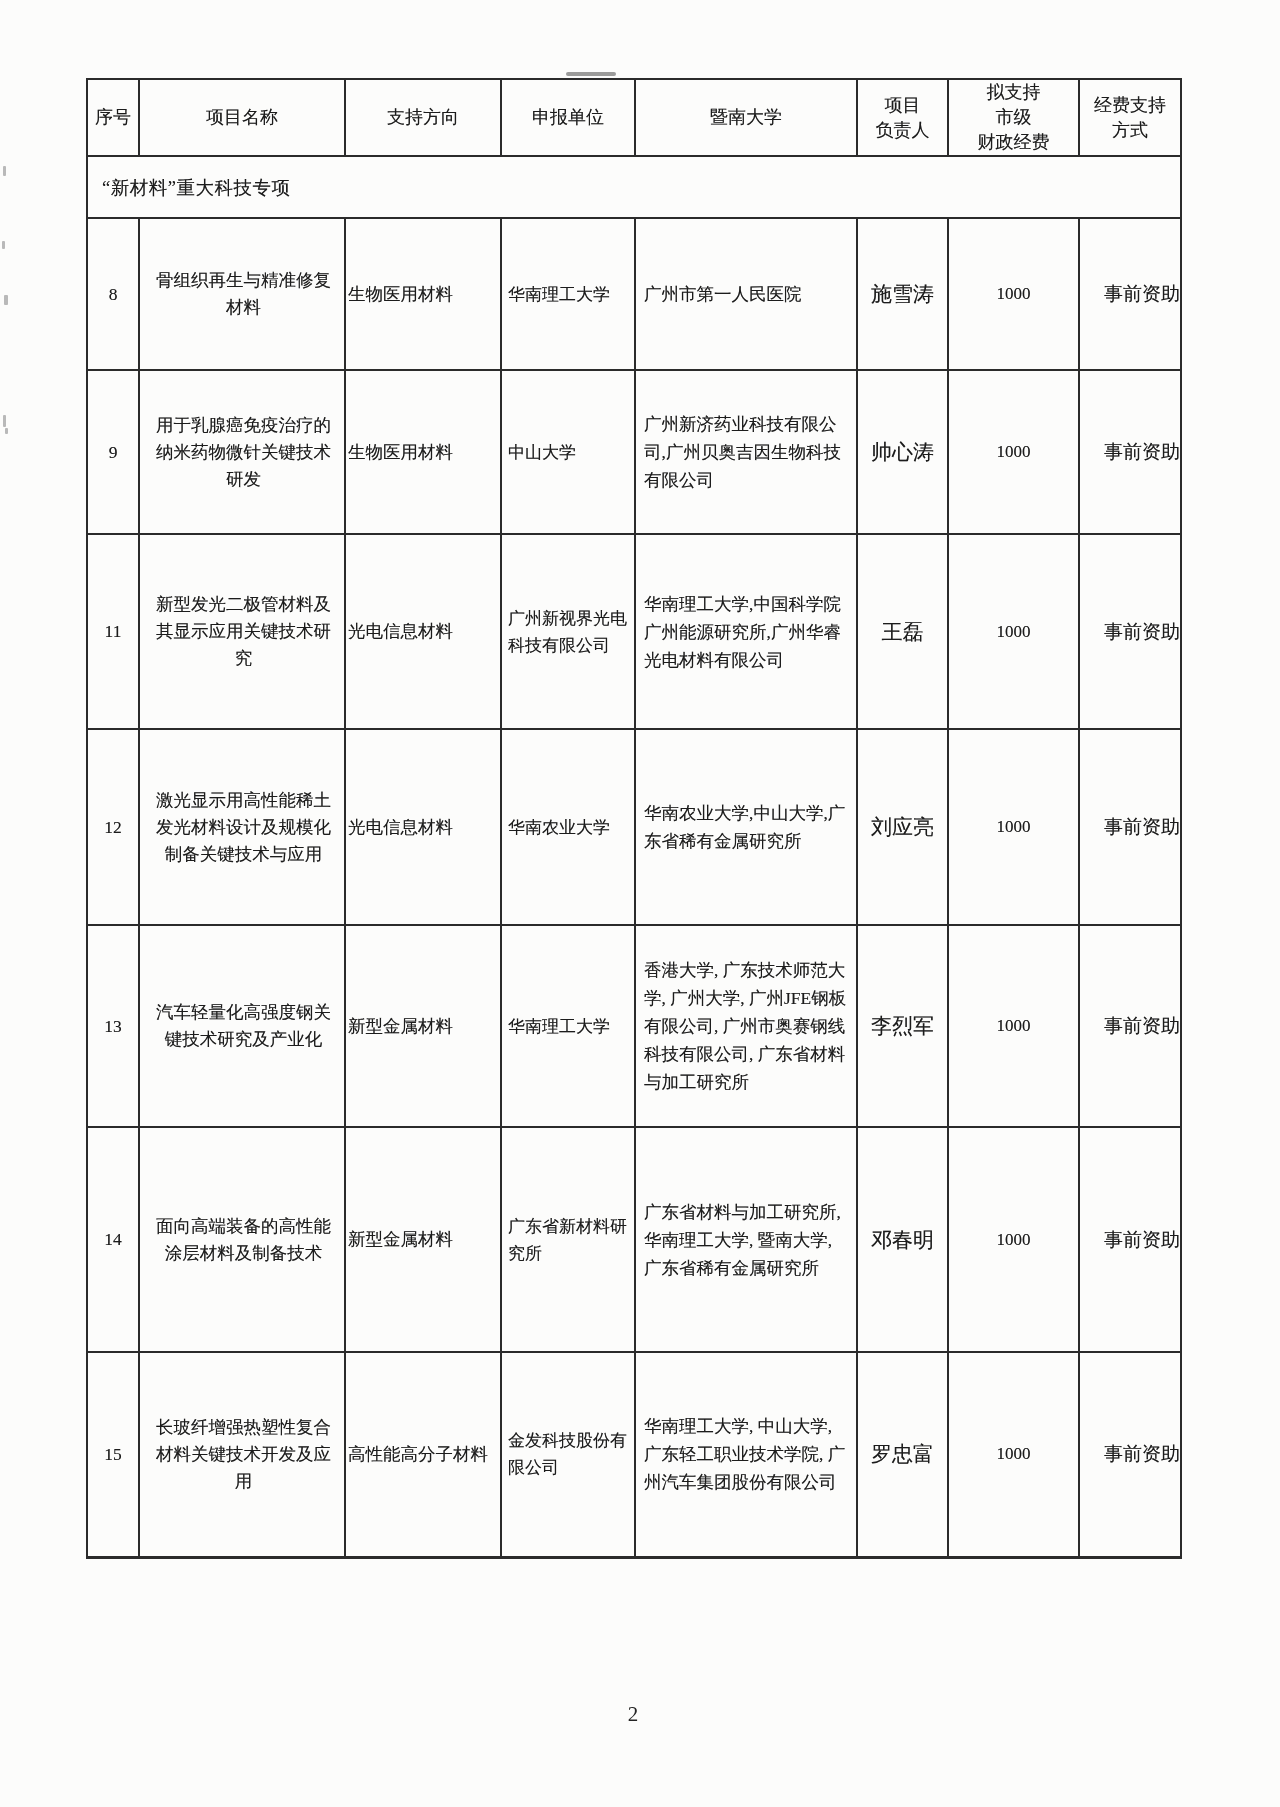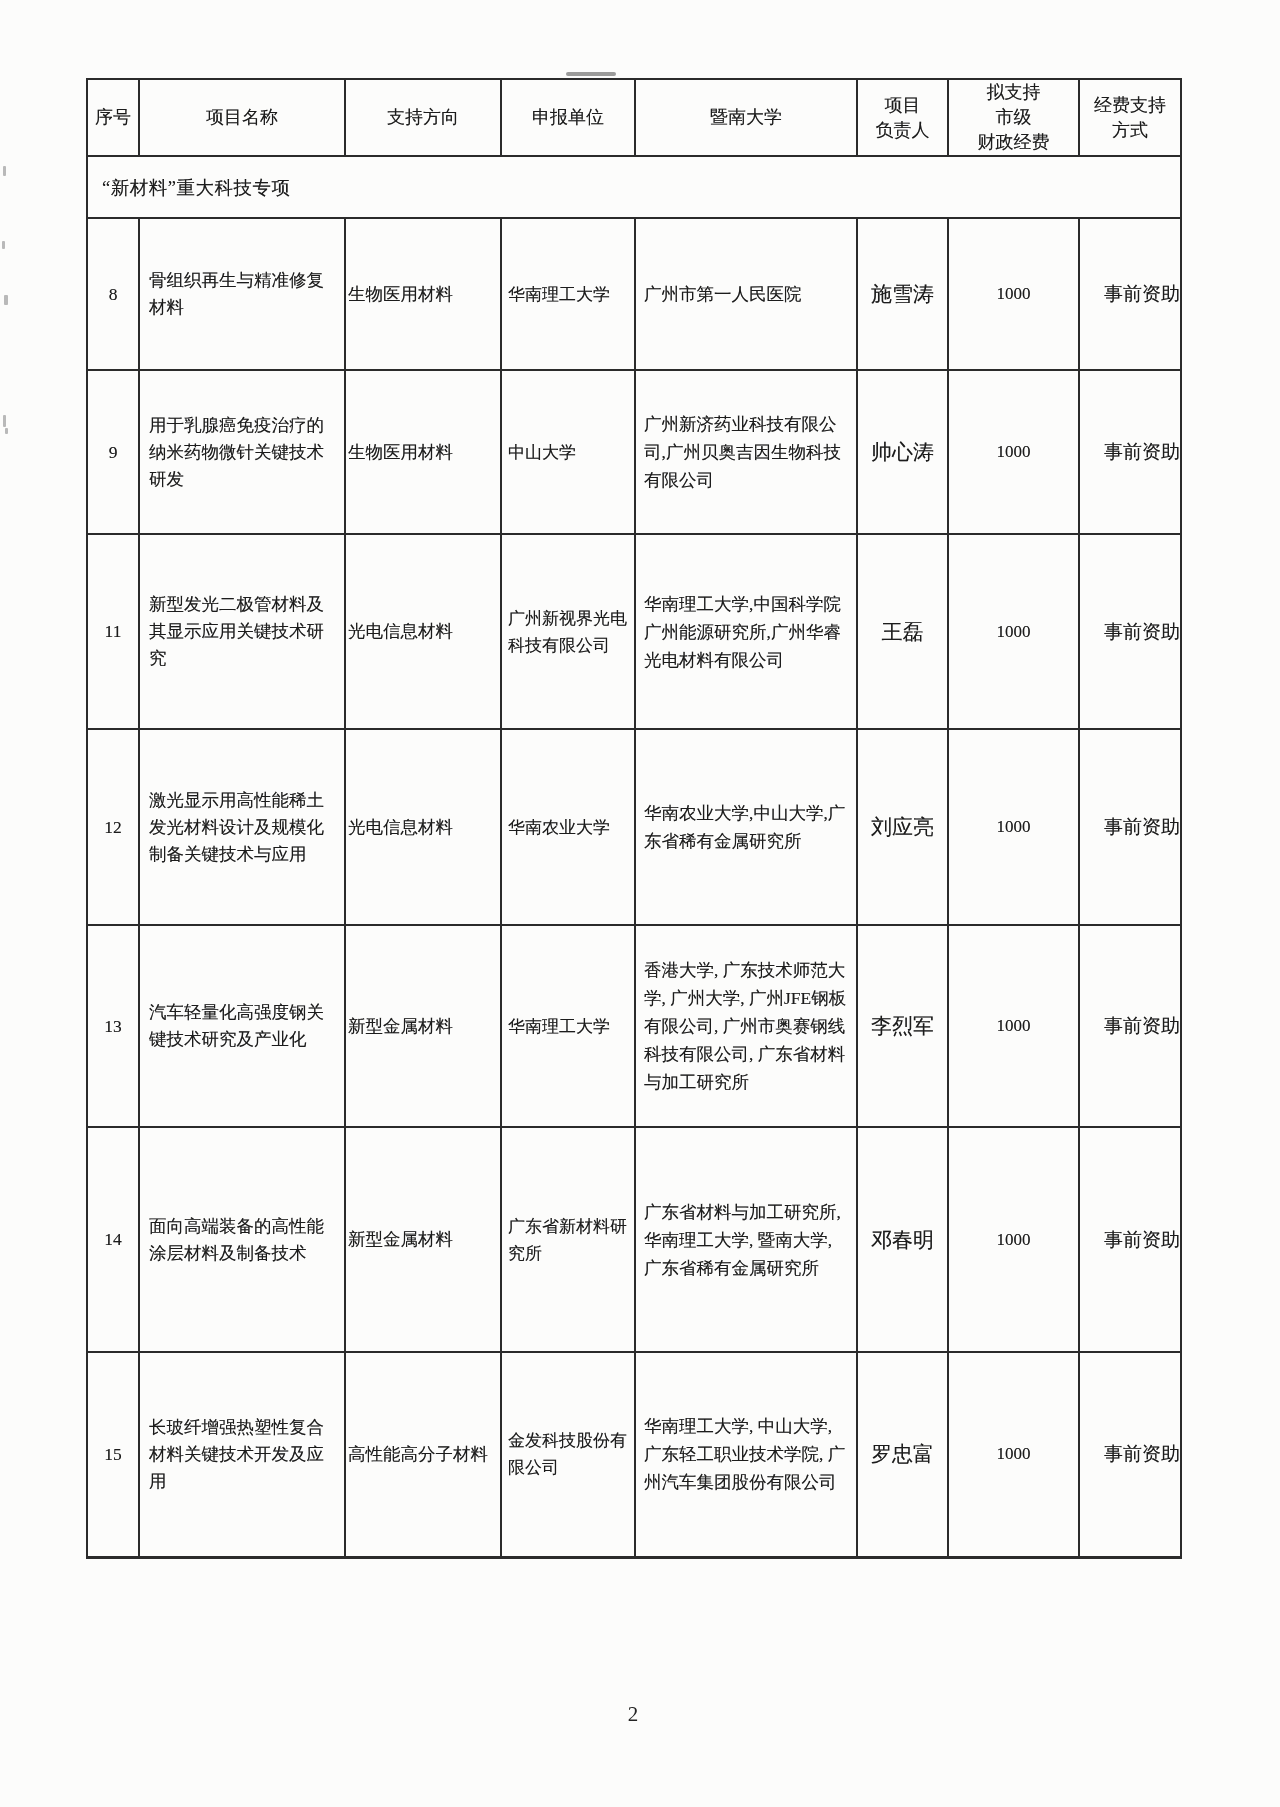--- a/index.html
+++ b/index.html
@@ -37,21 +37,21 @@
     white-space: pre-line;
   }
   td.section-cell {
     font-size: 18.5px;
     font-weight: bold;
     text-align: left;
     padding-left: 14px;
     letter-spacing: 0.5px;
   }
   td.c-serial   { text-align: center; font-size: 17.5px; }
-  td.c-name     { text-align: left; font-size: 17.5px; line-height: 27px;
+  td.c-name     { text-align: center; font-size: 17.5px; line-height: 27px;
                   padding: 4px 6px 4px 9px; word-break: break-all; }
   td.c-dir      { text-align: left; font-size: 17.5px; line-height: 27px;
                   padding: 0 2px; word-break: break-all; }
   td.c-app      { text-align: left; font-size: 17px; line-height: 27px;
                   padding: 4px 6px 4px 6px; word-break: break-all; }
   td.c-part     { text-align: left; font-size: 17.5px; line-height: 28px;
                   padding: 4px 4px 4px 8px; word-break: break-all; }
   td.c-leader   { text-align: center; font-size: 21px; }
   td.c-fund     { text-align: center; font-size: 17px; font-family: "Liberation Serif","DejaVu Serif",serif; }
   td.c-method   { text-align: right; font-size: 19px; }

